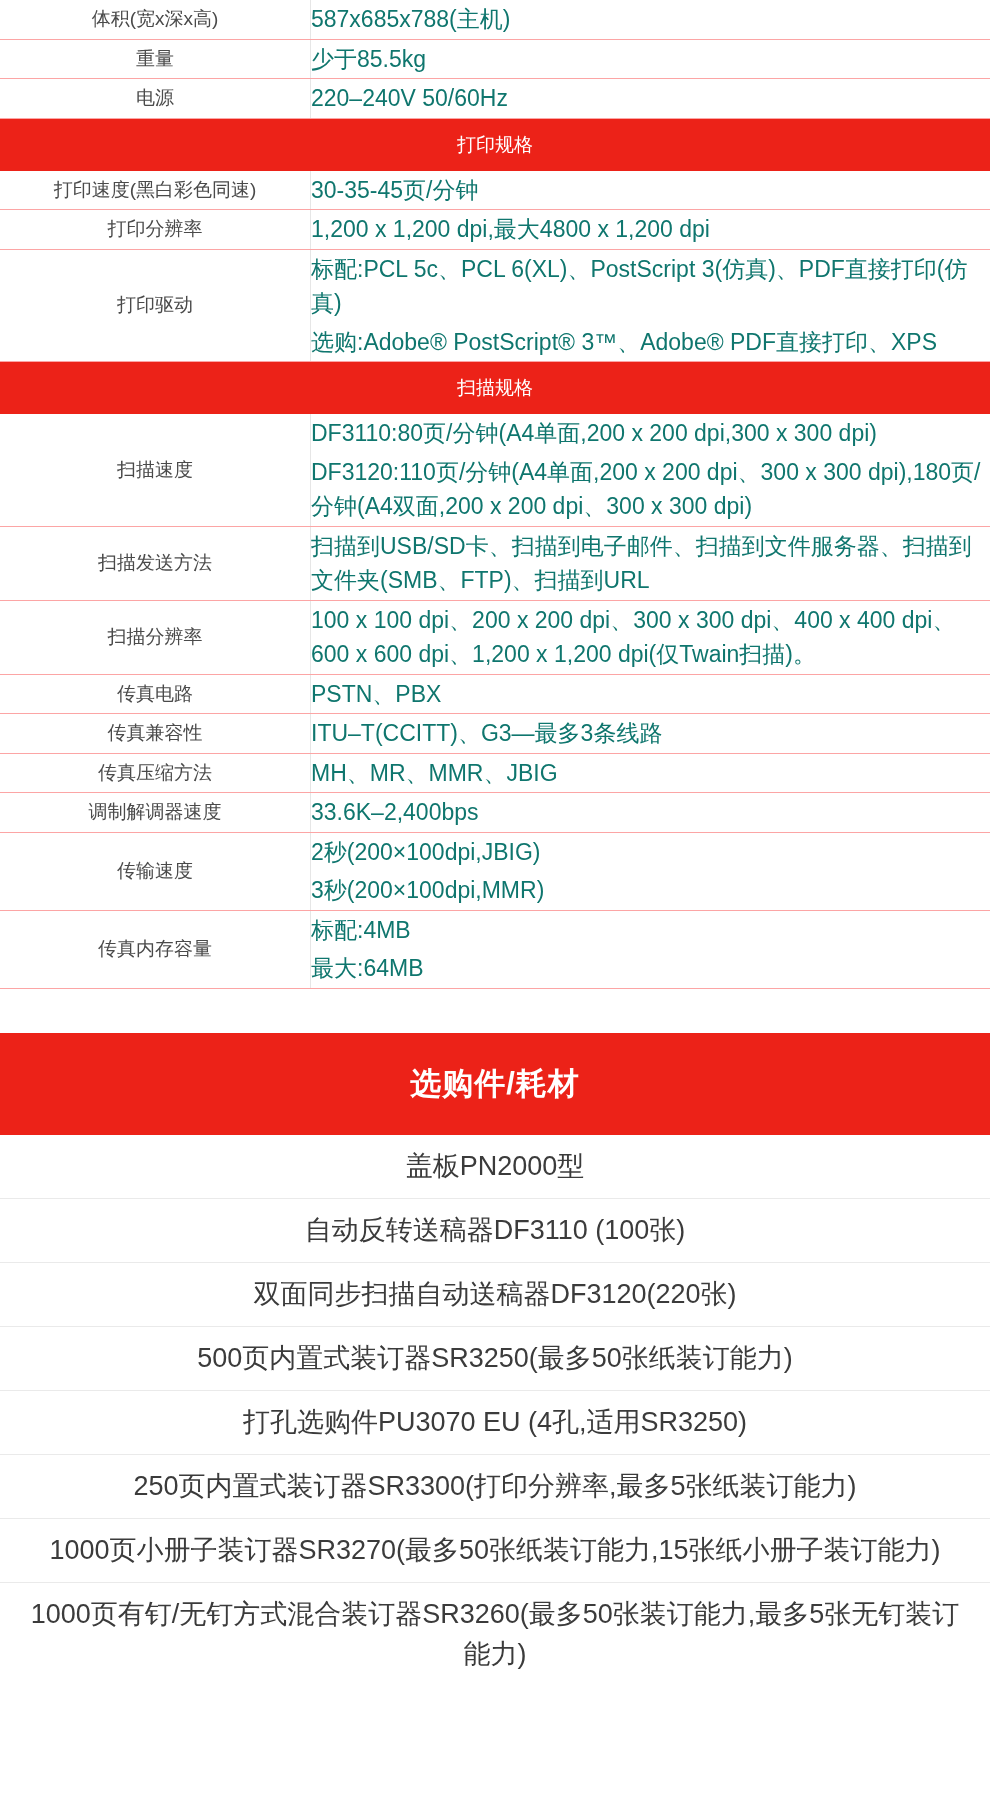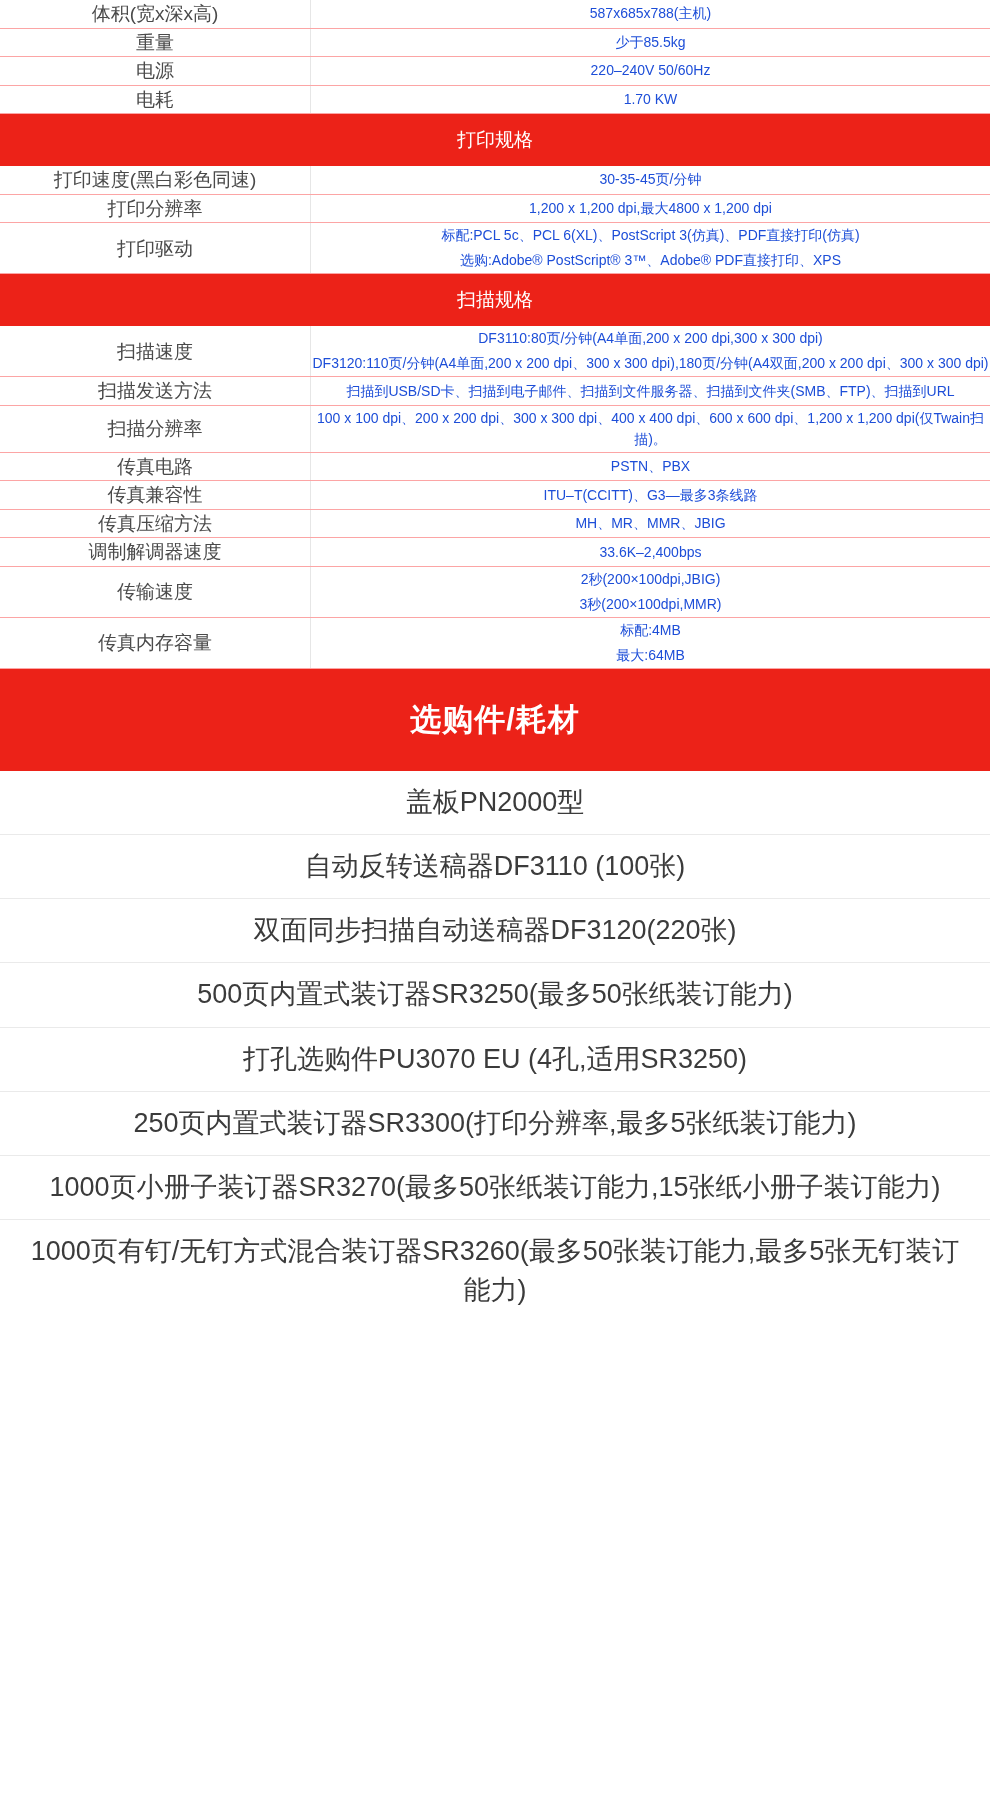--- a/index.html
+++ b/index.html
@@ -26,23 +26,23 @@
   .col-label {
     width: 310px;
     text-align: center;
     color: #4a4a4a;
     font-size: 19px;
     line-height: 1.45;
     padding: 12px 8px;
     border-right: 1px solid #e6e6e6;
   }
   .col-value {
-    text-align: center;
-    color: #1d4ed8;
-    font-size: 14px;
+    text-align: left;
+    color: #0f766e;
+    font-size: 23px;
     line-height: 1.5;
     padding: 12px 22px;
   }
   .value-lines > div {
     padding: 2px 0;
   }
   .section-head td {
     background: #ec2218;
     color: #ffffff;
     text-align: center;
@@ -52,20 +52,21 @@
     border-right: none;
   }
   .options-banner {
     background: #ec2218;
     color: #ffffff;
     text-align: center;
     font-size: 31px;
     font-weight: bold;
     padding: 30px 0;
     letter-spacing: 1px;
+    margin-top: 44px;
   }
   .option-row {
     text-align: center;
     font-size: 27px;
     color: #3b3b3b;
     line-height: 1.45;
     padding: 12px 26px;
     border-bottom: 1px solid #eaeaea;
   }
   .option-row:last-child {
@@ -93,28 +94,20 @@
           <div class="value-lines">
             <div>少于85.5kg</div>
           </div>
         </td>
       </tr>
       <tr>
         <td class="col-label">电源</td>
         <td class="col-value">
           <div class="value-lines">
             <div>220–240V 50/60Hz</div>
-          </div>
-        </td>
-      </tr>
-      <tr>
-        <td class="col-label">电耗</td>
-        <td class="col-value">
-          <div class="value-lines">
-            <div>1.70 KW</div>
           </div>
         </td>
       </tr>
 
       <tr class="section-head">
         <td colspan="2">打印规格</td>
       </tr>
       <tr>
         <td class="col-label">打印速度(黑白彩色同速)</td>
         <td class="col-value">

